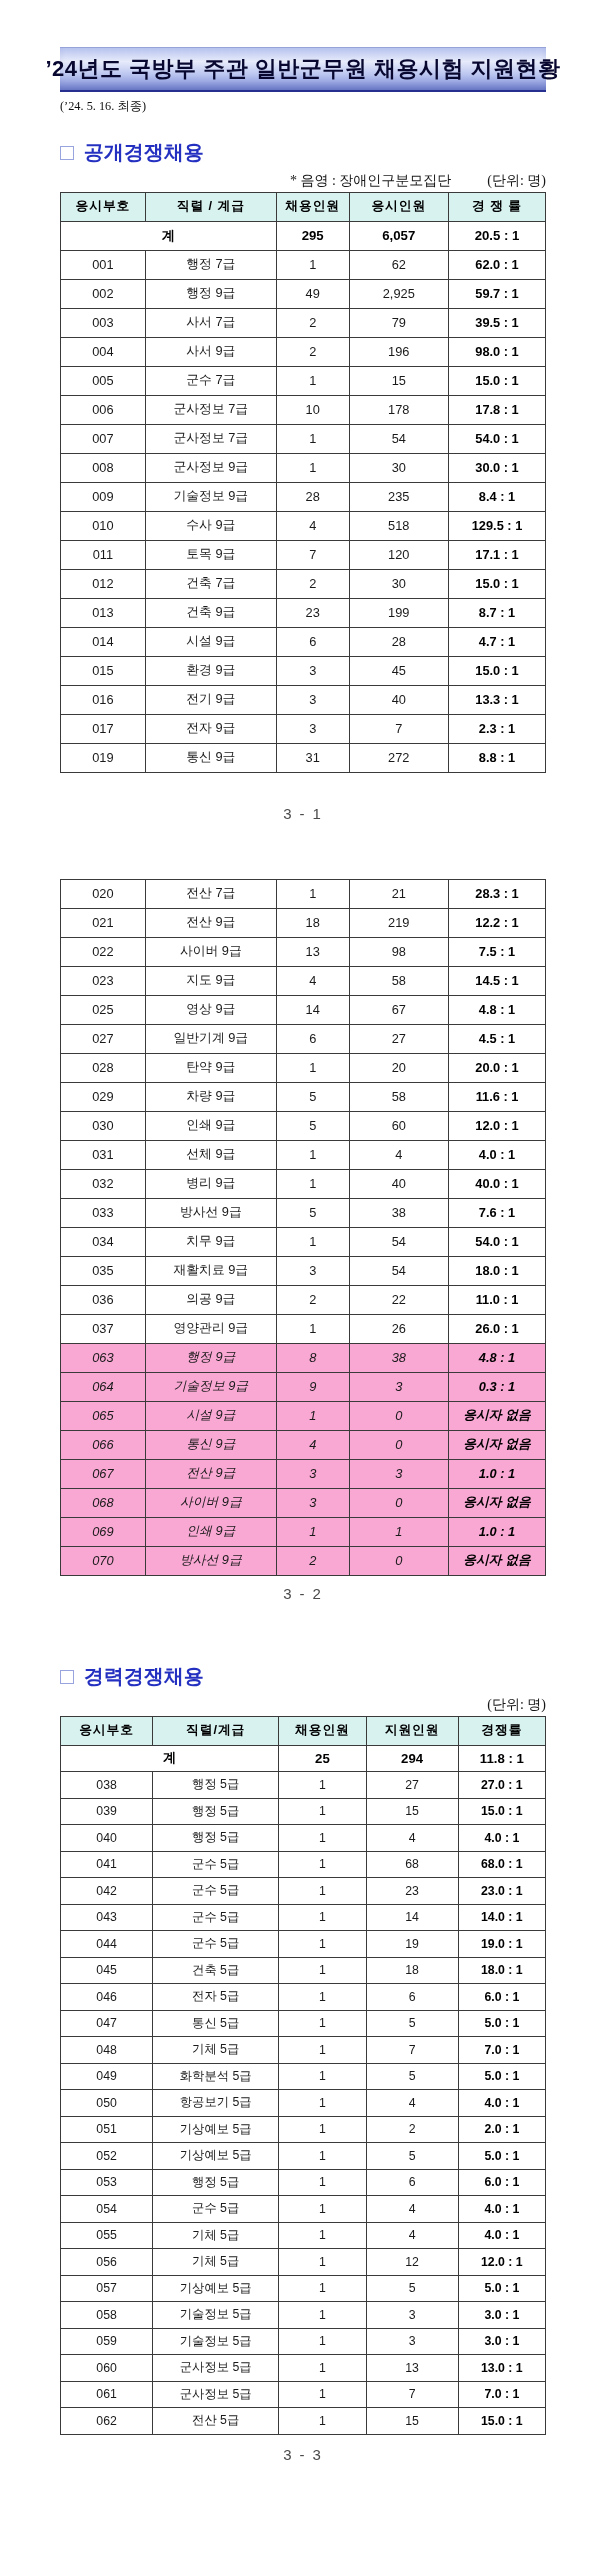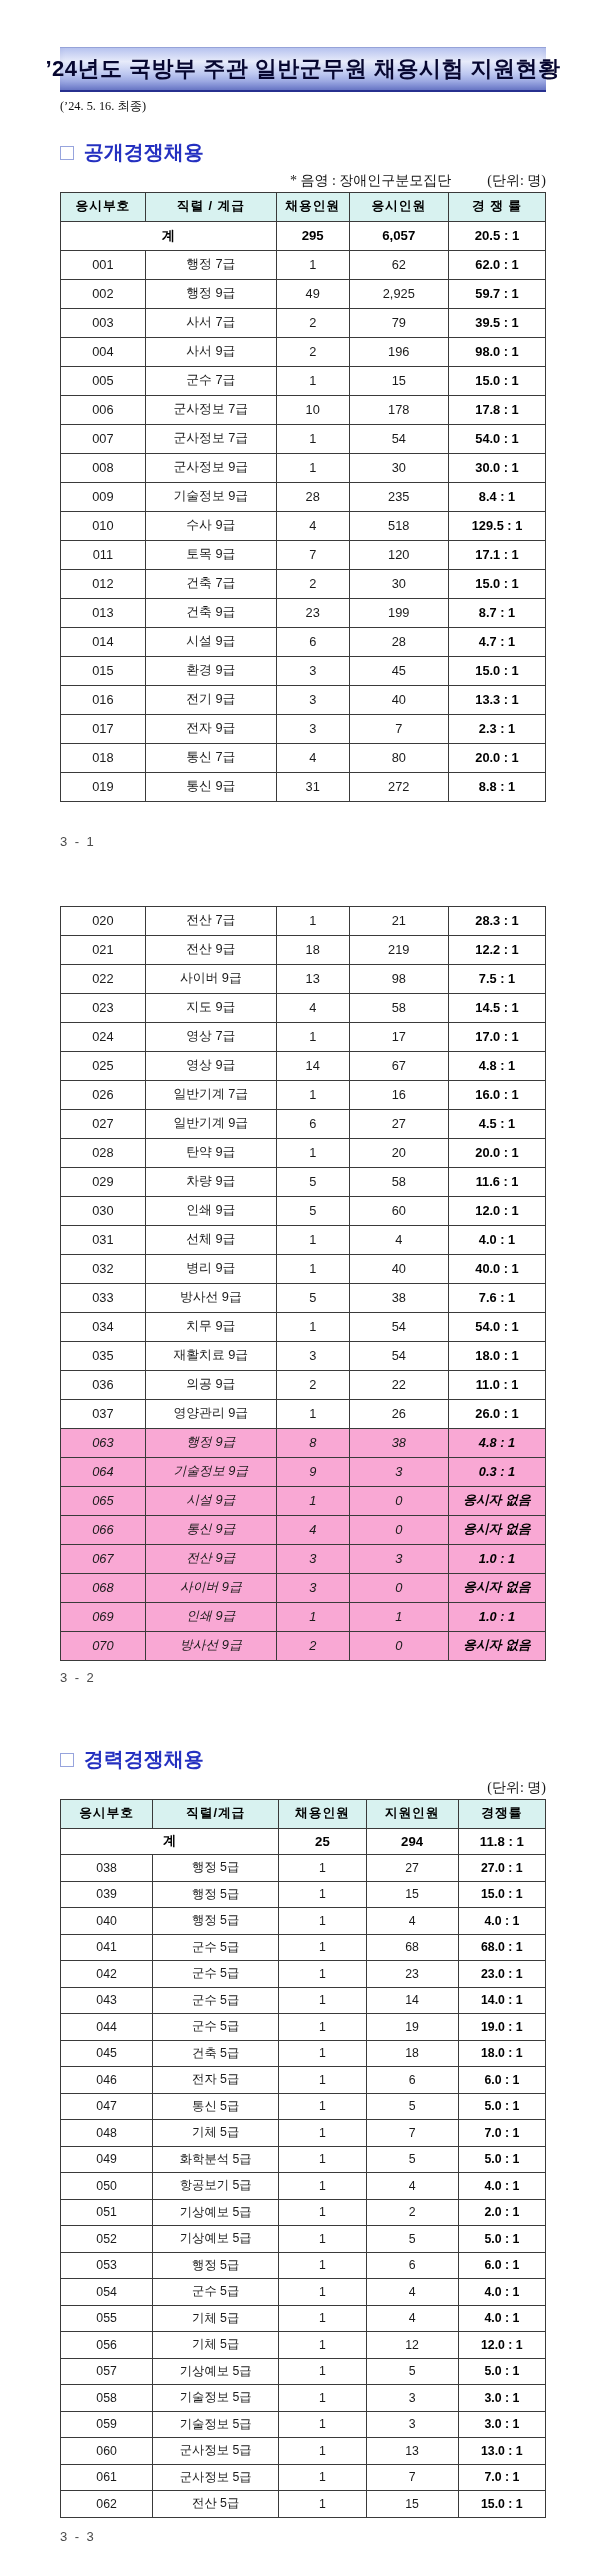--- a/index.html
+++ b/index.html
@@ -34,21 +34,21 @@
   .t3{margin-top:3.8px;}
   th,td{border:0.9px solid #3a3a3a;text-align:center;vertical-align:middle;padding:0 1.9px;
         overflow:hidden;white-space:nowrap;}
   th{background:#d8f2f0;font-weight:700;font-size:12.8px;height:28px;color:#000;letter-spacing:0.9px;}
   td{font-size:12.8px;height:28px;color:#1a1a1a;}
   .t3 td{height:25.5px;font-size:12.3px;}
   td.ratio{font-weight:700;color:#000;}
   tr.total-row td{font-weight:700;font-size:13.2px;color:#000;}
   tr.shaded td{background:#f9a8d4;font-style:italic;}
   
-  .page-footer{font-size:13px;color:#4a4a4a;letter-spacing:1.9px;}
+  .page-footer{text-align:center;font-size:15px;color:#4a4a4a;letter-spacing:1.9px;}
   .pf1{margin-top:32px;}
   .pf2{margin-top:9.5px;}
   .pf3{margin-top:11.3px;}
 </style>
 </head>
 <body>
 
 <div class="sheet">
 
   <div class="title-banner">
@@ -202,27 +202,20 @@
           <td class="ratio">13.3 : 1</td>
         </tr>
         <tr>
           <td>017</td>
           <td>전자 9급</td>
           <td>3</td>
           <td>7</td>
           <td class="ratio">2.3 : 1</td>
         </tr>
         <tr>
-          <td>018</td>
-          <td>통신 7급</td>
-          <td>4</td>
-          <td>80</td>
-          <td class="ratio">20.0 : 1</td>
-        </tr>
-        <tr>
           <td>019</td>
           <td>통신 9급</td>
           <td>31</td>
           <td>272</td>
           <td class="ratio">8.8 : 1</td>
         </tr>
       </tbody>
   </table>
 
   <div class="page-footer pf1">3 - 1</div>
@@ -258,39 +251,25 @@
           <td class="ratio">7.5 : 1</td>
         </tr>
         <tr>
           <td>023</td>
           <td>지도 9급</td>
           <td>4</td>
           <td>58</td>
           <td class="ratio">14.5 : 1</td>
         </tr>
         <tr>
-          <td>024</td>
-          <td>영상 7급</td>
-          <td>1</td>
-          <td>17</td>
-          <td class="ratio">17.0 : 1</td>
-        </tr>
-        <tr>
           <td>025</td>
           <td>영상 9급</td>
           <td>14</td>
           <td>67</td>
           <td class="ratio">4.8 : 1</td>
-        </tr>
-        <tr>
-          <td>026</td>
-          <td>일반기계 7급</td>
-          <td>1</td>
-          <td>16</td>
-          <td class="ratio">16.0 : 1</td>
         </tr>
         <tr>
           <td>027</td>
           <td>일반기계 9급</td>
           <td>6</td>
           <td>27</td>
           <td class="ratio">4.5 : 1</td>
         </tr>
         <tr>
           <td>028</td>

